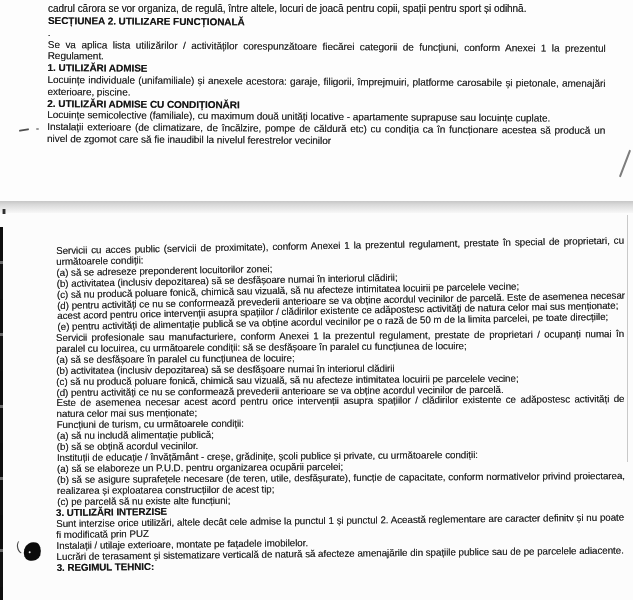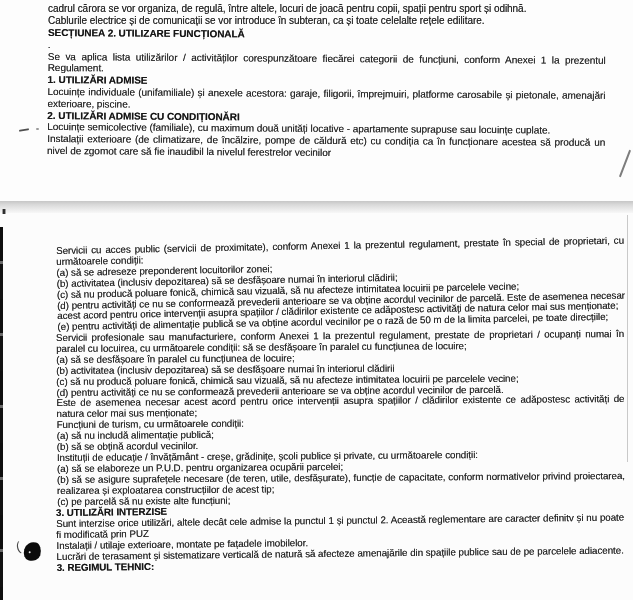--- a/index.html
+++ b/index.html
@@ -76,21 +76,20 @@
 </style>
 </head>
 <body>
 
 <div class="viewport">
 
   <section class="frag frag-top">
     <div class="textcol-top">
       <div>
         <p class="ln just">cadrul cărora se vor organiza, de regulă, între altele, locuri de joacă pentru copii, spații pentru sport și odihnă.</p>
-        <p class="ln">Cablurile electrice și de comunicații se vor introduce în subteran, ca și toate celelalte rețele edilitare.</p>
       </div>
       <div class="rot-a">
         <p class="ln hd gap-top">SECȚIUNEA 2. UTILIZARE FUNCȚIONALĂ</p>
         <p class="ln">.</p>
         <p class="ln just">Se va aplica lista utilizărilor / activităților corespunzătoare fiecărei categorii de funcțiuni, conform Anexei 1 la prezentul Regulament.</p>
         <p class="ln hd">1. UTILIZĂRI ADMISE</p>
         <p class="ln just">Locuințe individuale (unifamiliale) și anexele acestora: garaje, filigorii, împrejmuiri, platforme carosabile și pietonale, amenajări exterioare, piscine.</p>
         <p class="ln hd">2. UTILIZĂRI ADMISE CU CONDIȚIONĂRI</p>
         <p class="ln">Locuințe semicolective (familiale), cu maximum două unități locative - apartamente suprapuse sau locuințe cuplate.</p>
         <p class="ln just">Instalații exterioare (de climatizare, de încălzire, pompe de căldură etc) cu condiția ca în funcționare acestea să producă un nivel de zgomot care să fie inaudibil la nivelul ferestrelor vecinilor</p>

